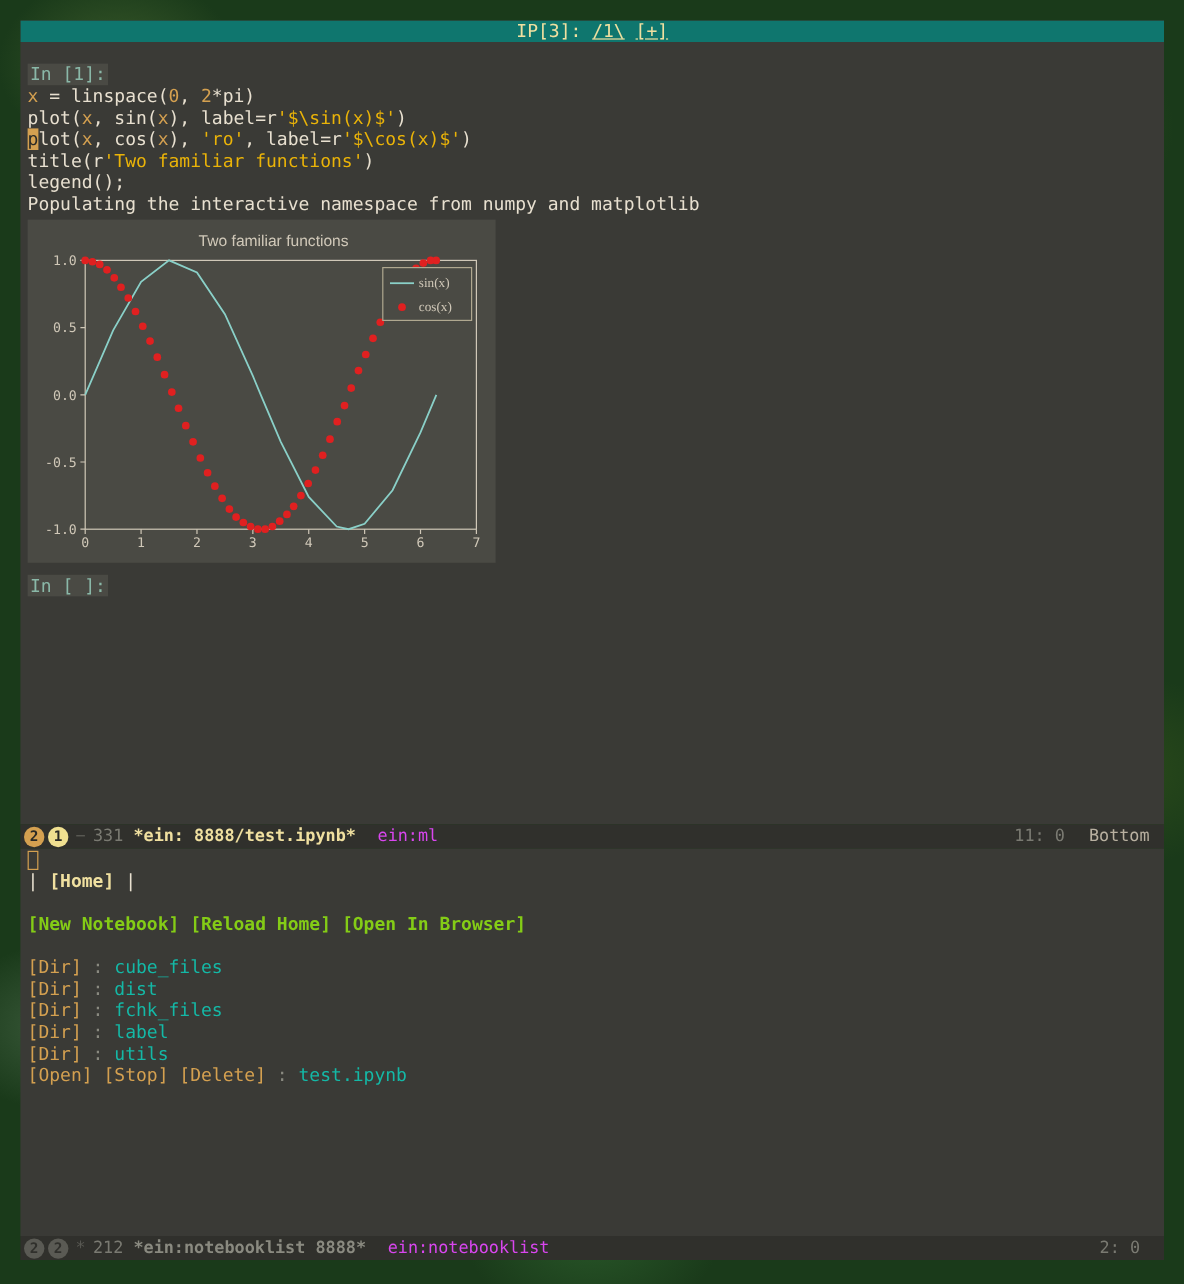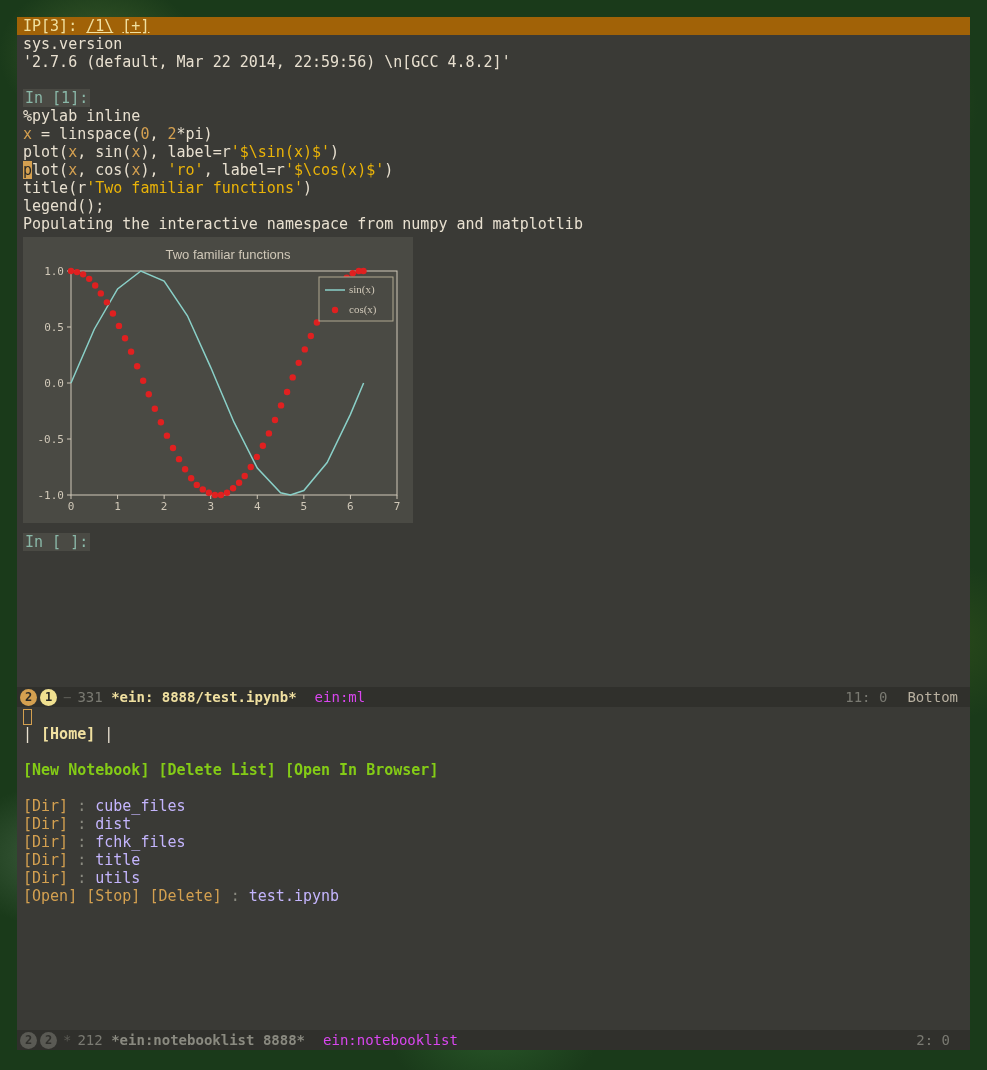--- a/index.html
+++ b/index.html
@@ -25,23 +25,24 @@
 }
 .top-pane {
   height: 670px;
   overflow: hidden;
 }
 .bottom-pane {
   height: 323px;
   overflow: hidden;
 }
 .header-line {
-  background: #a16207;
+  background: #0f766e;
   padding: 0 6px;
   line-height: 18px;
+  text-align: center;
 }
 .ip-label { color: #f0e0a0; }
 .slash { color: #f0e0a0; text-decoration: underline; }
 .plus { color: #f0e0a0; text-decoration: underline; }
 .code-area { padding: 0 6px; line-height: 18px; }
 .in-prompt { background: #4a4a44; color: #8ab8a8; padding: 0 2px; }
 .kw-orange { color: #d4a050; }
 .str-green { color: #eab308; }
 .chart-bg {
   background: #4a4a44;
@@ -86,42 +87,37 @@
   display: inline-block;
   width: 9px;
   height: 16px;
   border: 1px solid #d4a050;
   vertical-align: text-bottom;
 }
 .home-link { color: #f0e0a0; font-weight: bold; }
 .action-link { color: #84cc16; font-weight: bold; }
 .dir-label { color: #d4a050; font-weight: normal; }
 .colon { color: #8a8a80; }
-.fname { color: #c4b5fd; }
+.fname { color: #14b8a6; }
 .cursor-p {
   background: #d4a050;
   color: #2a2a26;
 }
 </style>
 </head>
 <body>
 
 <div class="pane top-pane">
   <div class="header-line">
     <span class="ip-label">IP[3]:</span>
     <span class="slash">/1\</span>
     <span class="plus">[+]</span>
   </div>
-  <div class="code-area">
-    <div>sys.version</div>
-    <div>'2.7.6 (default, Mar 22 2014, 22:59:56) \n[GCC 4.8.2]'</div>
-  </div>
   <div class="code-area" style="margin-top:18px">
     <span class="in-prompt">In [1]:</span>
-    <div>%pylab inline</div>
     <div><span class="kw-orange">x</span><span> = linspace(</span><span class="kw-orange">0</span><span>, </span><span class="kw-orange">2</span><span>*pi)</span></div>
     <div><span>plot(</span><span class="kw-orange">x</span><span>, sin(</span><span class="kw-orange">x</span><span>), label=r</span><span class="str-green">'$\sin(x)$'</span><span>)</span></div>
     <div><span class="cursor-p">p</span><span>lot(</span><span class="kw-orange">x</span><span>, cos(</span><span class="kw-orange">x</span><span>), </span><span class="str-green">'ro'</span><span>, label=r</span><span class="str-green">'$\cos(x)$'</span><span>)</span></div>
     <div><span>title(r</span><span class="str-green">'Two familiar functions'</span><span>)</span></div>
     <div>legend();</div>
     <div>Populating the interactive namespace from numpy and matplotlib</div>
   </div>
 
   <div class="chart-bg">
     <svg class="chart-svg" width="374" height="270">
@@ -233,30 +229,30 @@
 </div>
 
 <div class="pane bottom-pane" style="margin-top:0">
   <div class="nb-list">
     <div><span class="square-cursor"></span></div>
     <div><span> | </span><span class="home-link">[Home]</span><span> |</span></div>
     <div style="height:18px"></div>
     <div>
       <span class="action-link">[New Notebook]</span>
       <span> </span>
-      <span class="action-link">[Delete List]</span>
+      <span class="action-link">[Reload Home]</span>
       <span> </span>
       <span class="action-link">[Open In Browser]</span>
     </div>
     <div style="height:18px"></div>
     <div id="nb-items">
         <div> <span class="dir-label">[Dir]</span><span class="colon"> : </span><span class="fname">cube_files</span></div>
         <div> <span class="dir-label">[Dir]</span><span class="colon"> : </span><span class="fname">dist</span></div>
         <div> <span class="dir-label">[Dir]</span><span class="colon"> : </span><span class="fname">fchk_files</span></div>
-        <div> <span class="dir-label">[Dir]</span><span class="colon"> : </span><span class="fname">title</span></div>
+        <div> <span class="dir-label">[Dir]</span><span class="colon"> : </span><span class="fname">label</span></div>
         <div> <span class="dir-label">[Dir]</span><span class="colon"> : </span><span class="fname">utils</span></div>
       </div>
     <div>
       <span> </span>
       <span class="dir-label">[Open]</span>
       <span> </span>
       <span class="dir-label">[Stop]</span>
       <span> </span>
       <span class="dir-label">[Delete]</span>
       <span class="colon"> : </span>

